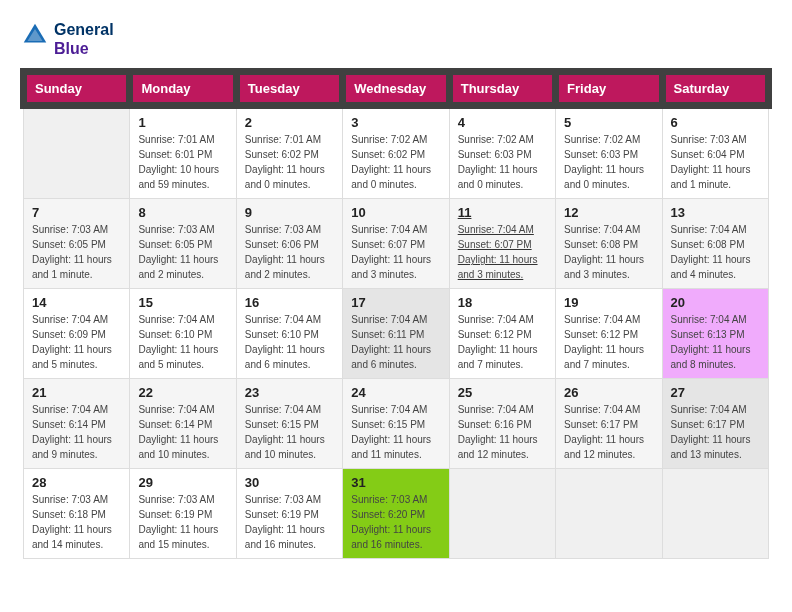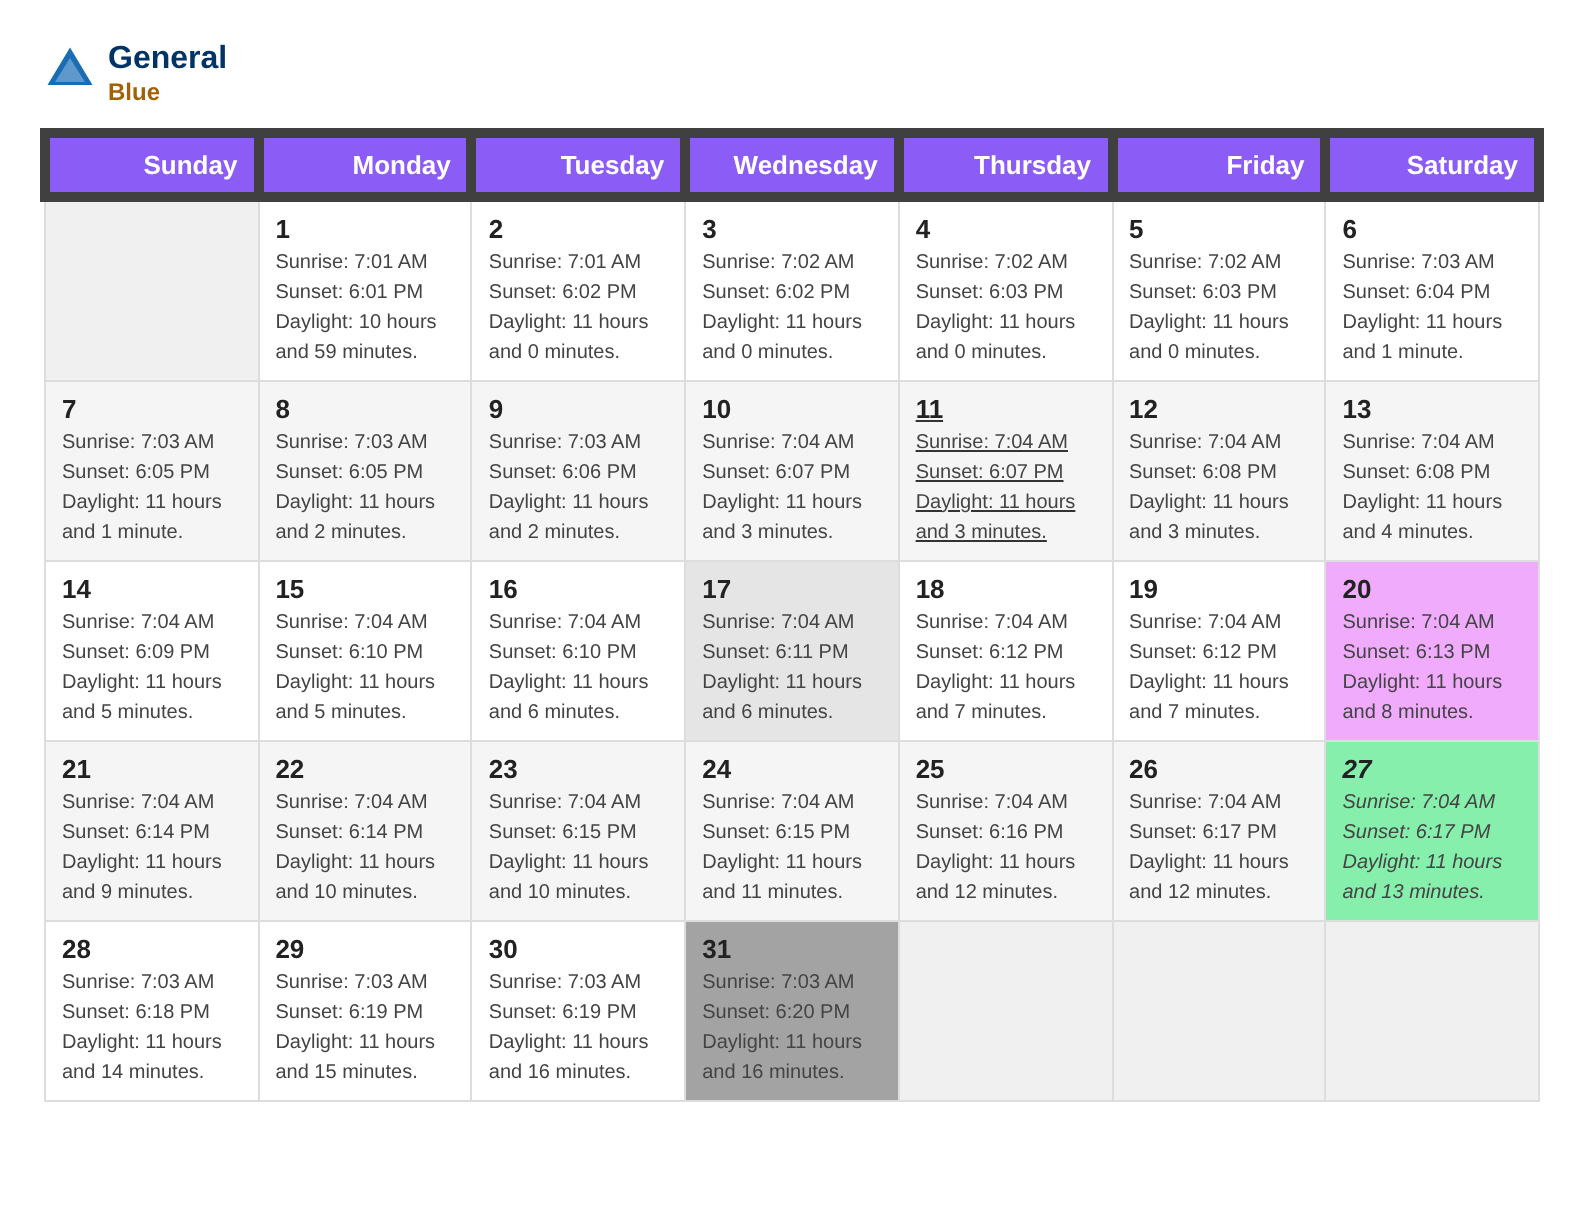--- a/index.html
+++ b/index.html
@@ -36,27 +36,27 @@
     .calendar-subtitle {
       font-size: 16px;
       color: #555;
     }
     .calendar {
       width: 100%;
       border-collapse: collapse;
       border: 1px solid #ccc;
     }
     .calendar th {
-      background-color: #8b5cf6;
+      background-color: #be185d;
       color: #fff;
       font-size: 13px;
       font-weight: bold;
       padding: 6px 8px;
-      text-align: right;
-      border: 5px solid #404040;
+      text-align: left;
+      border: 7px solid #404040;
     }
     .calendar td {
       vertical-align: top;
       padding: 6px 8px;
       border: 1px solid #ddd;
       font-size: 10.5px;
       color: #333;
       width: 14.28%;
       min-height: 80px;
       background: #fff;
@@ -87,21 +87,21 @@
 <body>
 
 <div class="header">
   <div class="logo">
     <svg class="logo-icon" viewBox="0 0 40 40" xmlns="http://www.w3.org/2000/svg">
       <polygon points="20,5 35,30 5,30" fill="#1a6cb5"></polygon>
       <polygon points="20,12 30,28 10,28" fill="#fff" opacity="0.3"></polygon>
     </svg>
     <div>
       <div style="font-size:16px;font-weight:bold;color:#003366;line-height:1.2;">General</div>
-      <div style="font-size:12px;font-weight:bold;color:#a16207;line-height:1.2;">Blue</div>
+      <div style="font-size:16px;font-weight:bold;color:#4c1d95;line-height:1.2;">Blue</div>
     </div>
   </div>
   <div class="title-block">
     <div class="calendar-title"></div>
     <div class="calendar-subtitle"></div>
   </div>
 </div>
 
 <table class="calendar">
   <thead>
@@ -299,21 +299,21 @@
 Daylight: 11 hours
 and 12 minutes.</div>
         </td>
         <td style="background: rgb(245, 245, 245);">
           <span class="day-number">26</span>
           <div class="day-info" style="white-space: pre-line;">Sunrise: 7:04 AM
 Sunset: 6:17 PM
 Daylight: 11 hours
 and 12 minutes.</div>
         </td>
-        <td style="background: #86efac; font-style: italic;">
+        <td style="background: #e5e5e5;">
           <span class="day-number">27</span>
           <div class="day-info" style="white-space: pre-line;">Sunrise: 7:04 AM
 Sunset: 6:17 PM
 Daylight: 11 hours
 and 13 minutes.</div>
         </td>
       </tr>
       <tr>
         <td style="background: rgb(255, 255, 255);">
           <span class="day-number">28</span>
@@ -329,21 +329,21 @@
 Daylight: 11 hours
 and 15 minutes.</div>
         </td>
         <td style="background: rgb(255, 255, 255);">
           <span class="day-number">30</span>
           <div class="day-info" style="white-space: pre-line;">Sunrise: 7:03 AM
 Sunset: 6:19 PM
 Daylight: 11 hours
 and 16 minutes.</div>
         </td>
-        <td style="background: #a3a3a3;">
+        <td style="background: #84cc16;">
           <span class="day-number">31</span>
           <div class="day-info" style="white-space: pre-line;">Sunrise: 7:03 AM
 Sunset: 6:20 PM
 Daylight: 11 hours
 and 16 minutes.</div>
         </td>
         <td class="empty-cell" style="background: rgb(236, 236, 236);"></td>
         <td class="empty-cell" style="background: rgb(236, 236, 236);"></td>
         <td class="empty-cell" style="background: rgb(236, 236, 236);"></td>
       </tr>

